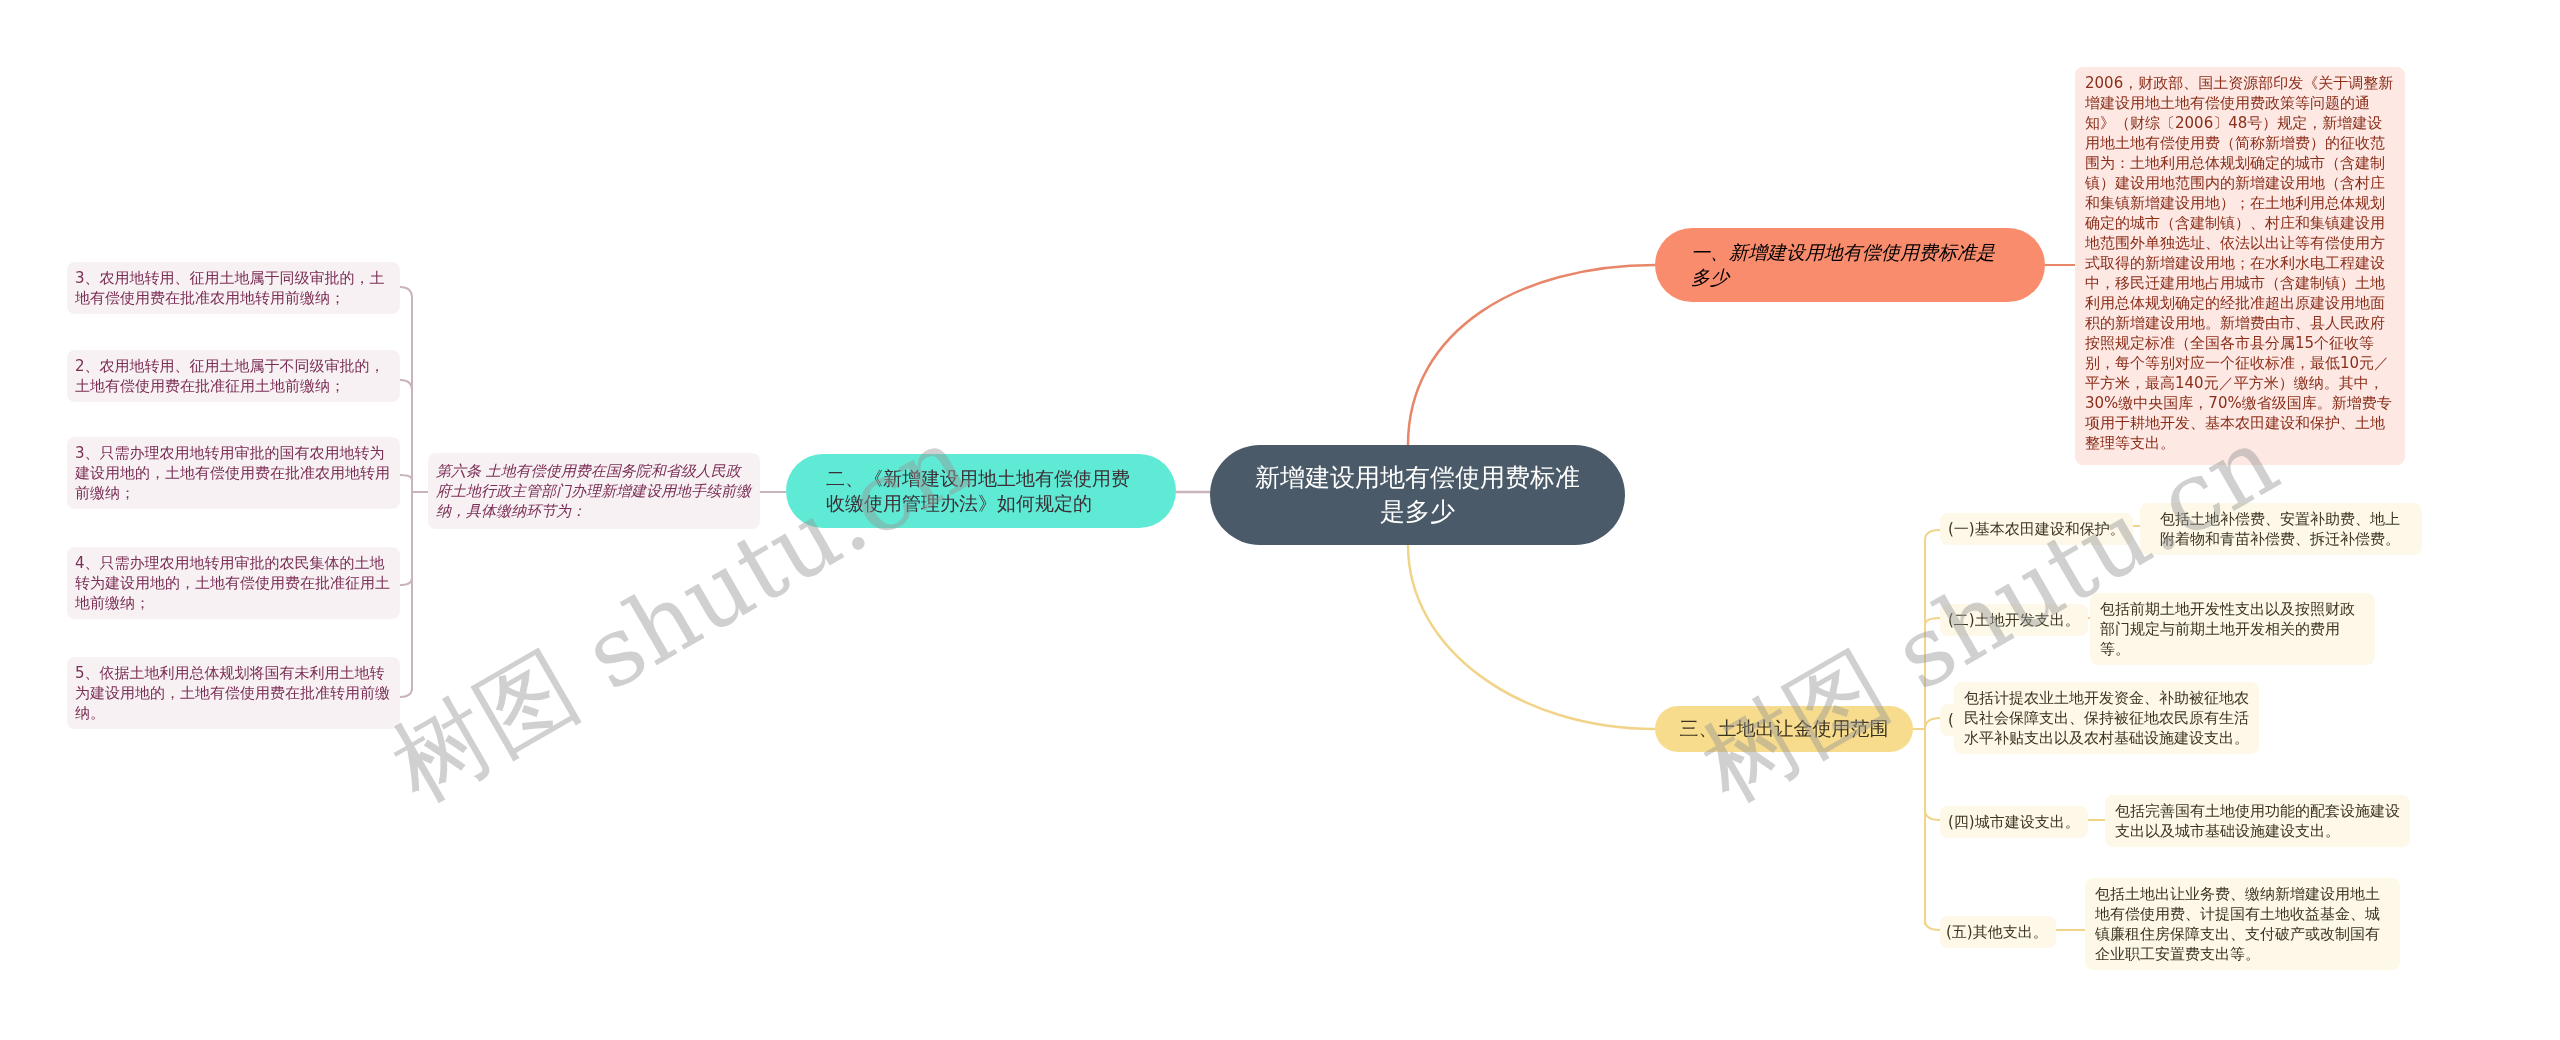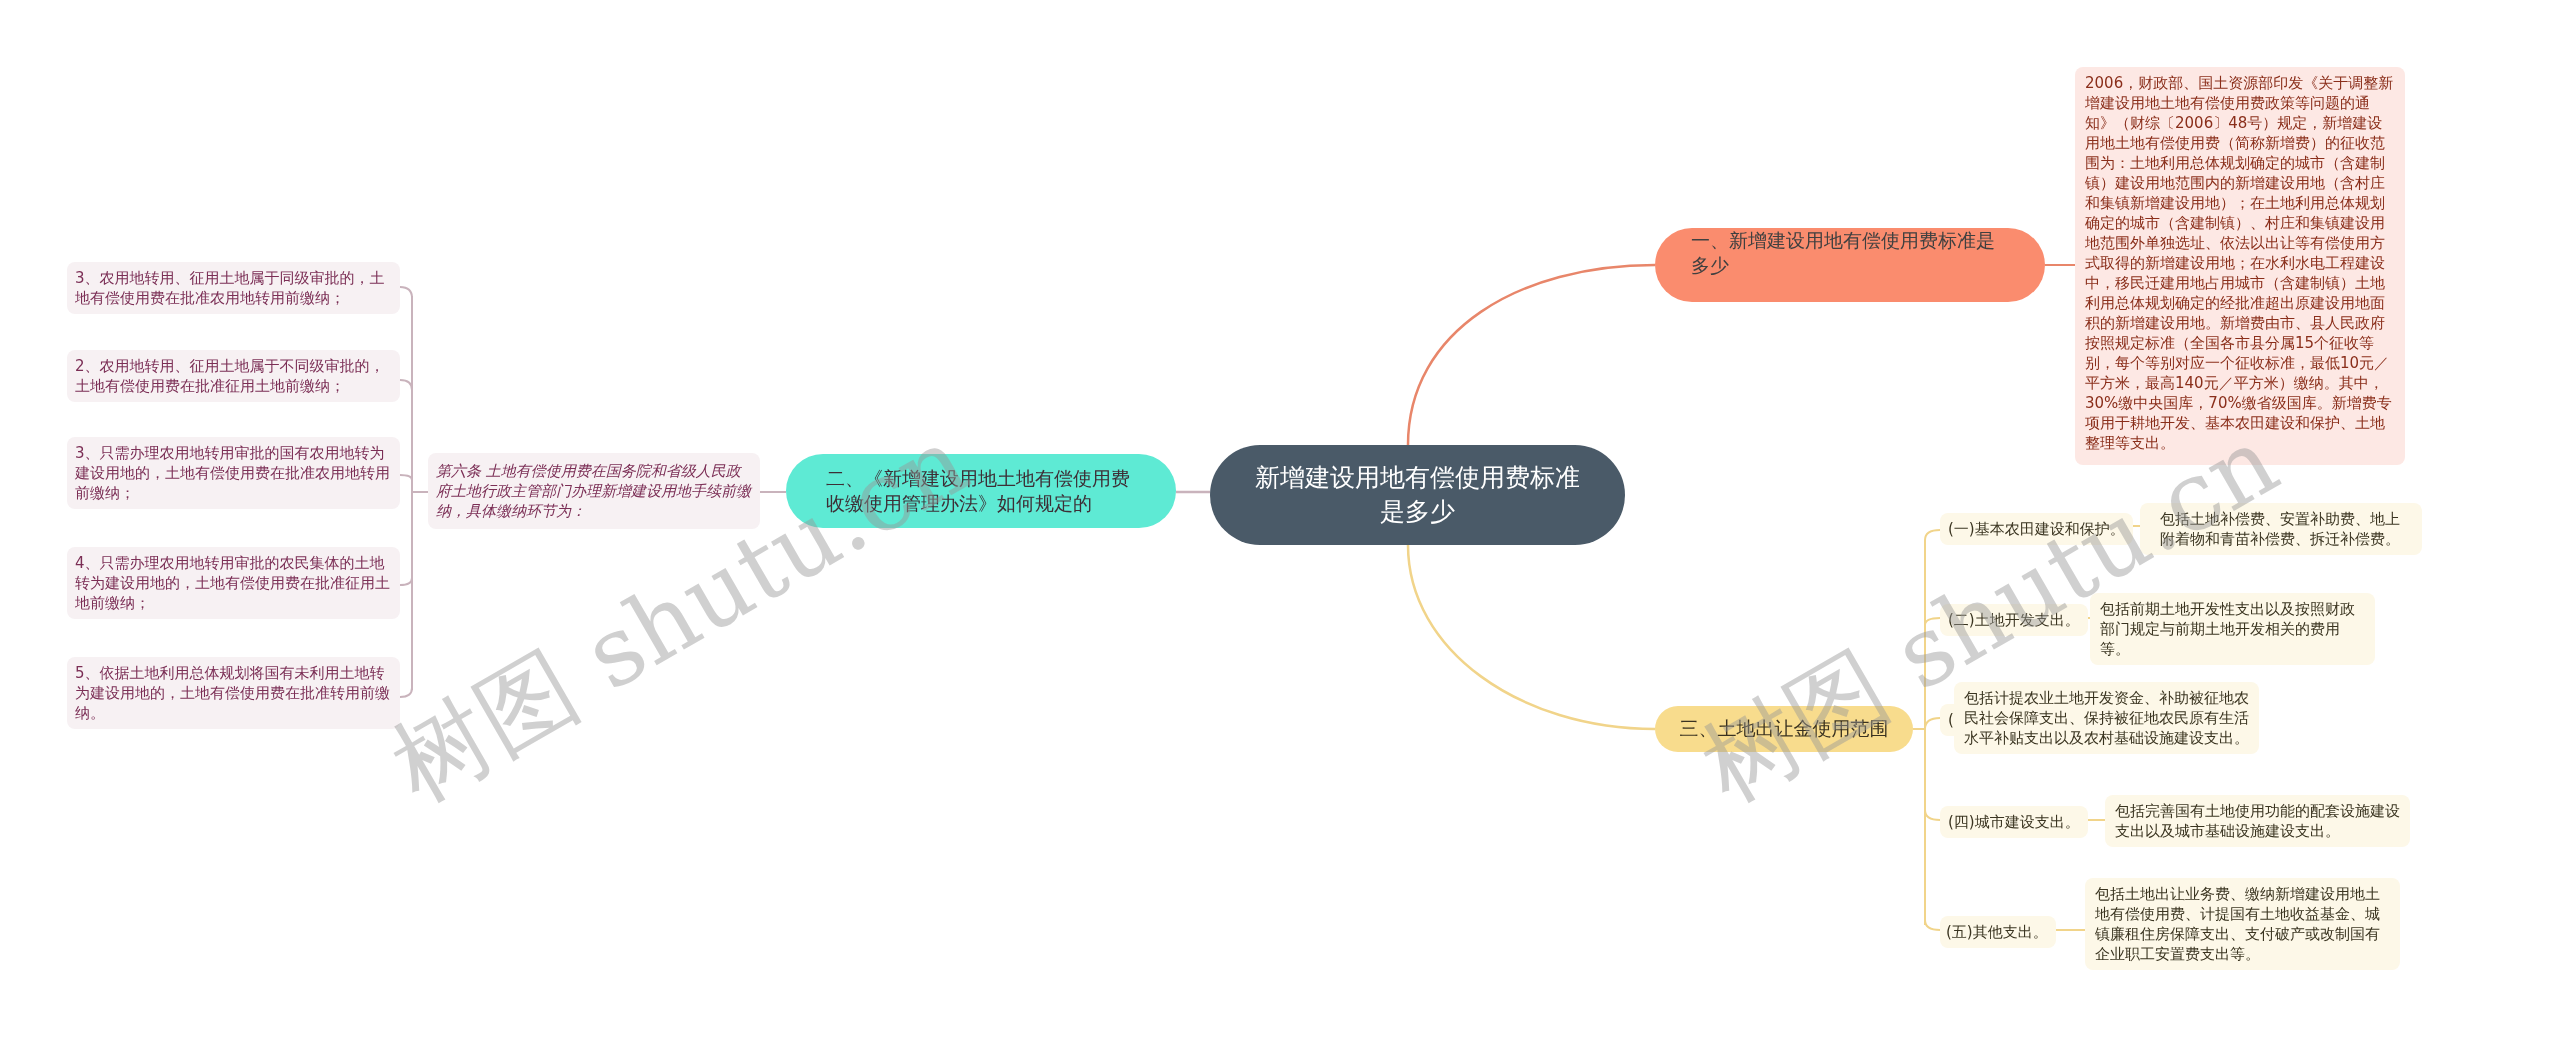--- a/index.html
+++ b/index.html
@@ -1,22 +1,22 @@
 <!DOCTYPE html>
 <html><head>
 <meta charset="utf-8">
 <style>
   html, body { margin:0; padding:0; }
   body { width:2560px; height:1040px; position:relative; background:#ffffff; overflow:hidden;
          font-family:"DejaVu Sans","Liberation Sans",sans-serif; }
   .node { position:absolute; box-sizing:border-box; }
   .root { left:1210px; top:445px; width:415px; height:100px; border-radius:50px; background:#4a5a68;
           color:#ffffff; font-size:25px; line-height:34px; text-align:center; display:flex; align-items:center; justify-content:center; padding:0 40px; }
-  .b1 { left:1655px; top:228px; width:390px; height:74px; border-radius:37px; background:#fa8c6e; color:#404040;
-        font-size:19px; line-height:25px; display:flex; padding:0 36px; }
+  .b1 { left:1655px; top:228px; width:390px; height:74px; border-radius:37px; background:#fa8c6e; color:#000000;
+        font-size:19px; line-height:25px; display:flex; align-items:center; padding:0 36px;font-style:italic; }
   .b2 { left:786px; top:454px; width:390px; height:74px; border-radius:37px; background:#5eead4; color:#3d2f36;
         font-size:19px; line-height:25px; display:flex; align-items:center; padding:0 40px; }
   .b3 { left:1655px; top:706px; width:258px; height:46px; border-radius:23px; background:#f8dc8d; color:#3a3220;
         font-size:19px; display:flex; align-items:center; justify-content:center; }
   .detail1 { left:2075px; top:67px; width:330px; height:398px; border-radius:8px; background:#fde8e4; color:#8a2e1a;
              font-size:15px; line-height:20px; padding:6px 10px; }
   .art6 { left:428px; top:453px; width:332px; height:76px; border-radius:8px; background:#f7f1f3; color:#7b2e55;
           font-size:15px; line-height:20px; padding:8px 8px;font-style:italic; }
   .leafL { left:67px; width:333px; border-radius:8px; background:#f7f1f3; color:#7b2e55;
            font-size:15px; line-height:20px; padding:6px 8px; }

